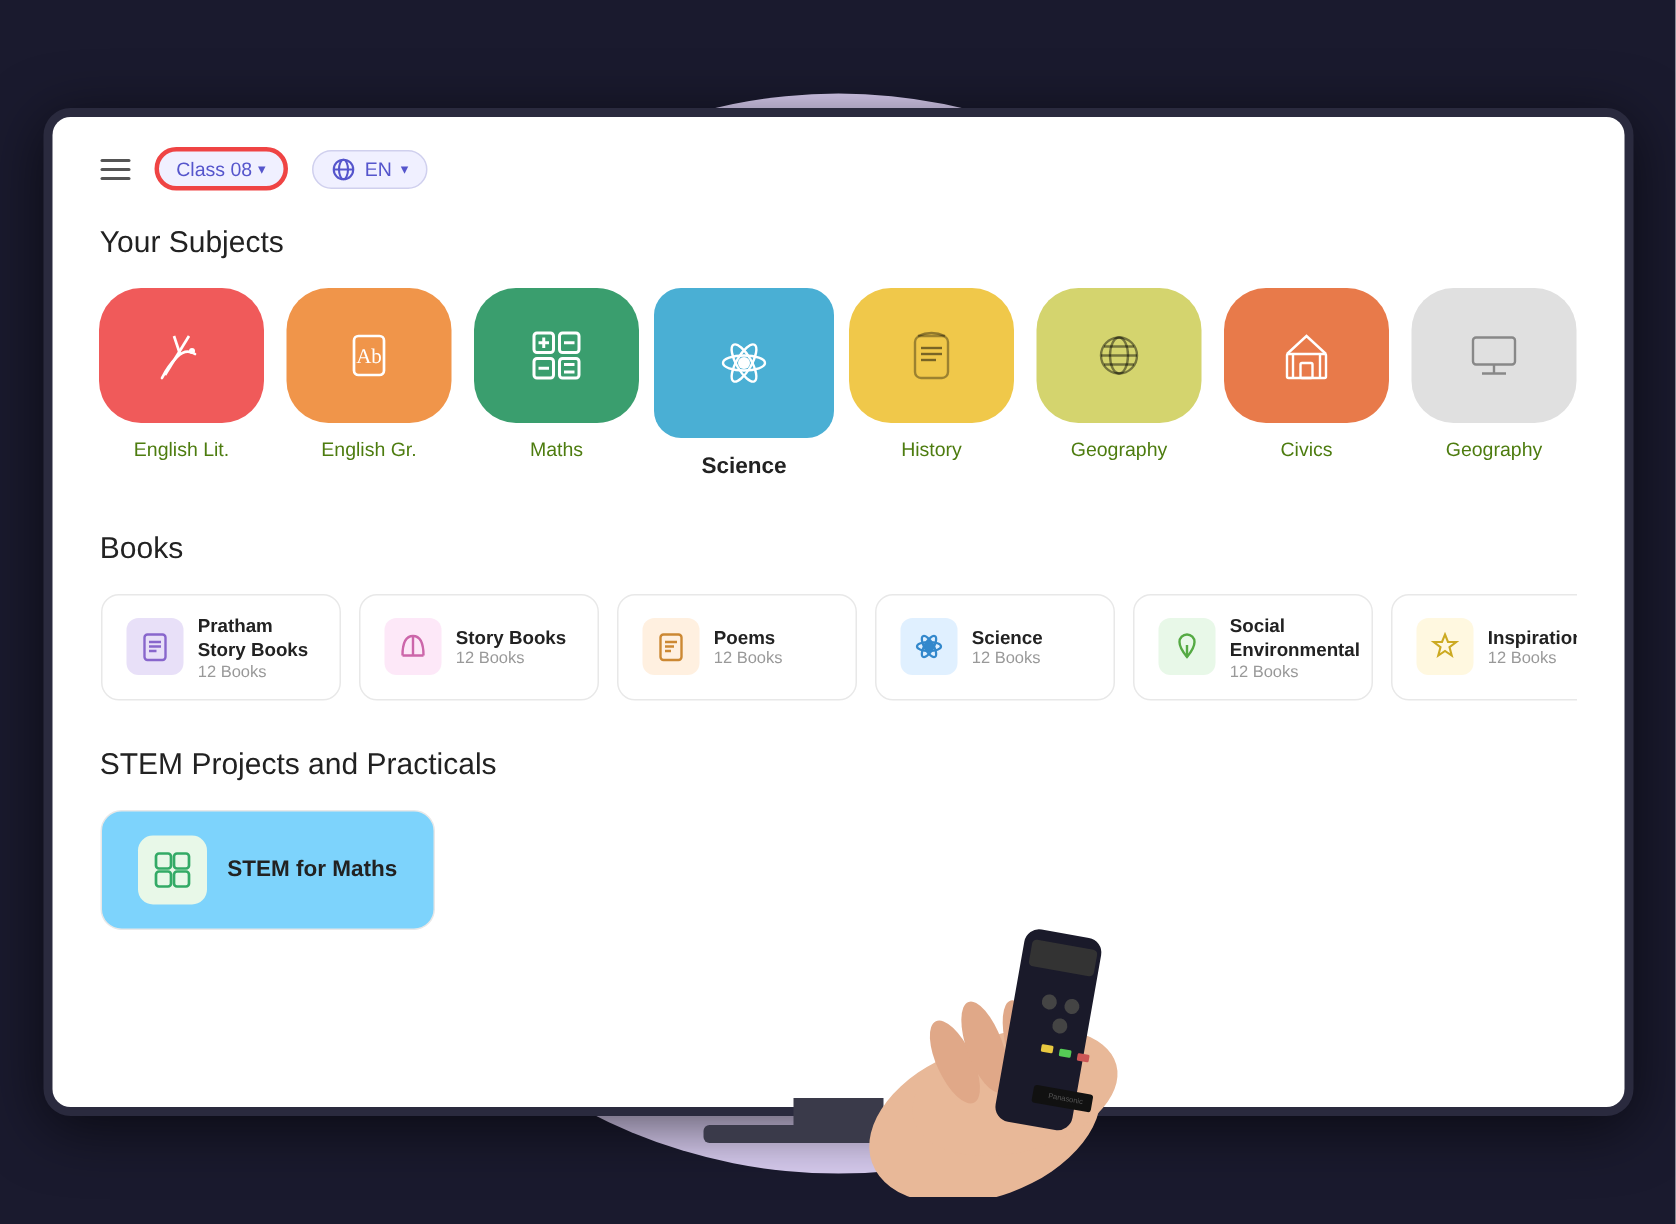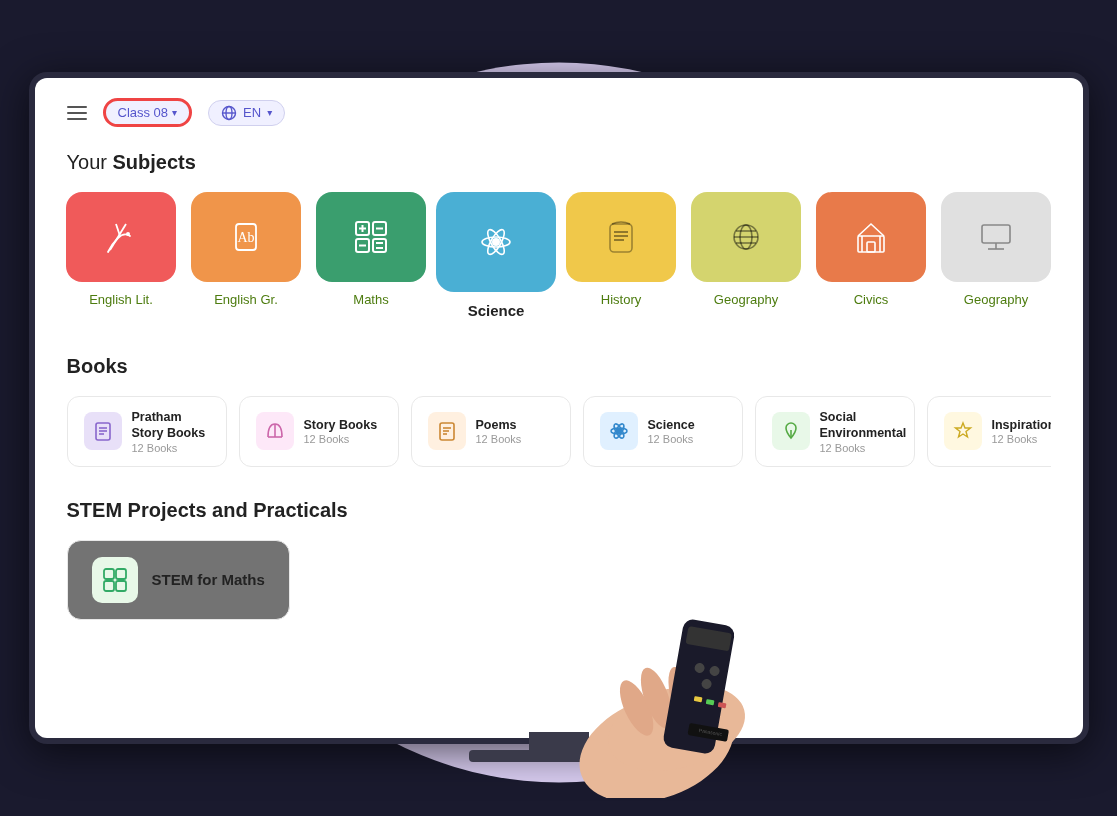--- a/index.html
+++ b/index.html
@@ -111,21 +111,21 @@
     }
 
     
     .section-title {
       font-size: 20px;
       font-weight: 400;
       color: #222;
       margin-bottom: 18px;
     }
     .section-title strong {
-      font-weight: 700;
+      font-weight: 400;
     }
 
     
     .subjects-grid {
       display: flex;
       gap: 16px;
       margin-bottom: 36px;
       flex-wrap: nowrap;
     }
 
@@ -134,21 +134,21 @@
       flex-direction: column;
       align-items: center;
       cursor: pointer;
       flex: 1;
       min-width: 0;
     }
 
     .subject-icon {
       width: 110px;
       height: 90px;
-      border-radius: 16px;
+      border-radius: 28px;
       display: flex;
       align-items: center;
       justify-content: center;
       margin-bottom: 10px;
     }
 
     .subject-icon svg {
       width: 46px;
       height: 46px;
     }
@@ -229,21 +229,21 @@
 
     .stem-card {
       display: flex;
       align-items: center;
       gap: 14px;
       border: 1.5px solid #e8e8e8;
       border-radius: 14px;
       padding: 16px 24px;
       cursor: pointer;
       min-width: 220px;
-      background: #737373;
+      background: #7dd3fc;
     }
 
     .stem-icon {
       width: 46px;
       height: 46px;
       border-radius: 10px;
       display: flex;
       align-items: center;
       justify-content: center;
     }

